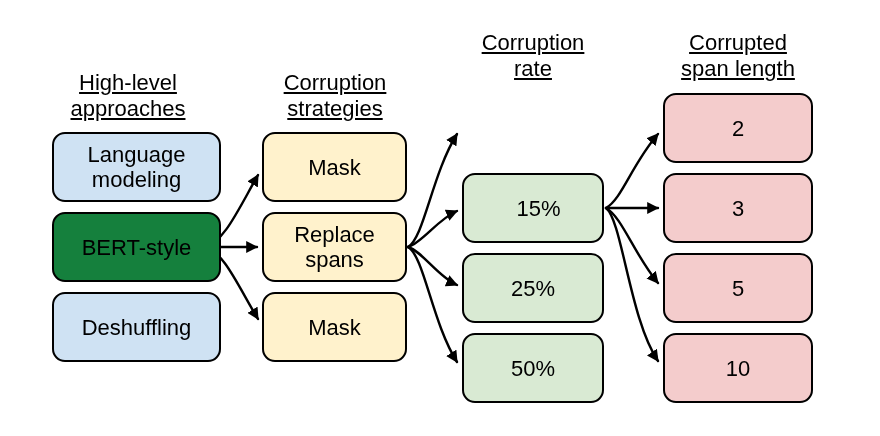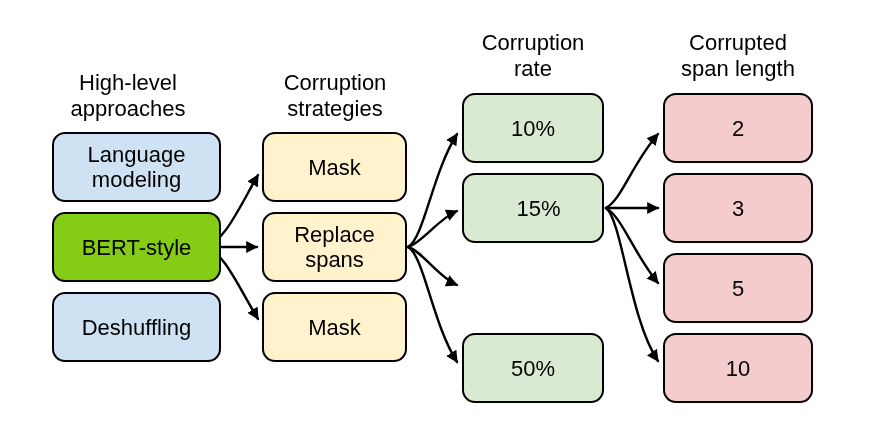--- a/index.html
+++ b/index.html
@@ -23,20 +23,21 @@
     stroke-linecap: round;
   }
   .hdr {
     position: absolute;
     width: 190px;
     text-align: center;
     font-size: 22px;
     line-height: 26px;
     color: #000000;
     white-space: pre-line;
+    text-decoration: underline;
   }
   .box {
     position: absolute;
     height: 70px;
     box-sizing: border-box;
     border: 2.4px solid #000000;
     border-radius: 13px;
     display: flex;
     align-items: center;
     justify-content: center;
@@ -85,30 +86,30 @@
 approaches</div>
   <div class="hdr" style="left:240px; top:70px;">Corruption
 strategies</div>
   <div class="hdr" style="left:438px; top:30px;">Corruption
 rate</div>
   <div class="hdr" style="left:643px; top:30px;">Corrupted
 span length</div>
 
   <div class="box col1 rowA1" style="background-color: rgb(207, 226, 243);">Language
 modeling</div>
-  <div class="box col1 rowA2" style="background-color: #84cc16;">BERT-style</div>
+  <div class="box col1 rowA2" style="background-color: #15803d;">BERT-style</div>
   <div class="box col1 rowA3" style="background-color: rgb(207, 226, 243);">Deshuffling</div>
 
   <div class="box col2 rowA2" style="background-color: rgb(255, 242, 204);">Replace
 spans</div>
   <div class="box col2 rowA1" style="background-color: rgb(255, 242, 204);">Mask</div>
   <div class="box col2 rowA3" style="background-color: rgb(255, 242, 204);">Mask</div>
 
-  <div class="box col3 rowB1" style="background-color: rgb(217, 234, 211);">10%</div>
   <div class="box col3 rowB2" style="background-color: rgb(217, 234, 211); padding-left: 11px;">15%</div>
+  <div class="box col3 rowB3" style="background-color: rgb(217, 234, 211);">25%</div>
   <div class="box col3 rowB4" style="background-color: rgb(217, 234, 211);">50%</div>
 
   <div class="box col4 rowB1" style="background-color: rgb(244, 204, 204);">2</div>
   <div class="box col4 rowB2" style="background-color: rgb(244, 204, 204);">3</div>
   <div class="box col4 rowB3" style="background-color: rgb(244, 204, 204);">5</div>
   <div class="box col4 rowB4" style="background-color: rgb(244, 204, 204);">10</div>
 
 </div>
 
 </body></html>

